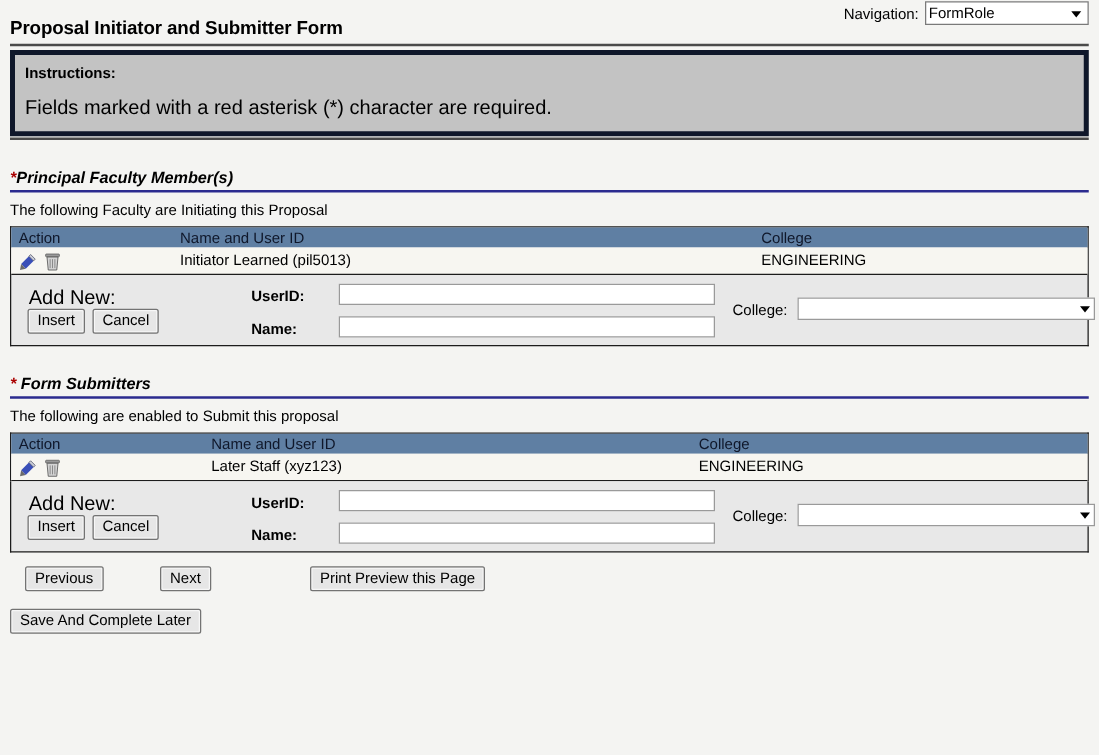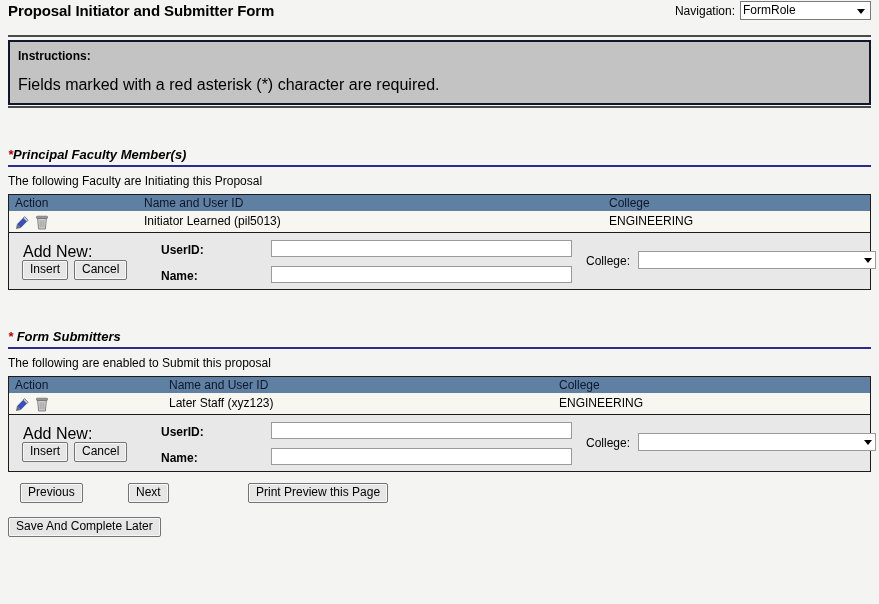--- a/index.html
+++ b/index.html
@@ -19,21 +19,21 @@
 
   
   .topbar {
     position: relative;
     height: 30px;
     padding: 0;
   }
   .page-title {
     position: absolute;
     left: 8px;
-    top: 2px;
+    top: 14px;
     font-size: 15px;
     font-weight: bold;
     letter-spacing: -0.1px;
     white-space: nowrap;
   }
   .nav-wrap {
     position: absolute;
     right: 8px;
     top: 1px;
     display: flex;
@@ -75,21 +75,21 @@
 
   
   .rule-top {
     margin: 5px 8px 0 8px;
     height: 2px;
     background: #4a4a4a;
   }
   .instructions {
     margin: 3px 8px 0 8px;
     background: #c3c3c3;
-    border: 2px solid #0f172a;
+    border: 4px solid #0f172a;
     padding: 7px 8px 9px 8px;
   }
   .instructions .ins-title {
     font-weight: bold;
     font-size: 12px;
     margin-bottom: 13px;
   }
   .instructions .ins-text {
     font-size: 16px;
   }
@@ -100,21 +100,21 @@
   }
 
   
   .section {
     margin: 0 8px;
   }
   .section-heading {
     font-size: 13px;
     font-weight: bold;
     font-style: italic;
-    margin-top: 39px;
+    margin-top: 22px;
     margin-bottom: 3px;
   }
   .section-heading .req {
     color: #aa0000;
     font-style: italic;
   }
   .section-rule {
     height: 2px;
     background: #2b2b8f;
     margin-bottom: 7px;
@@ -193,20 +193,21 @@
     padding: 2px 7px 3px 7px;
     color: #000;
     line-height: 13px;
     cursor: pointer;
     box-shadow: inset 0 0 0 1px #f7f7f7;
   }
   .fieldlabel {
     position: absolute;
     font-size: 12px;
     font-weight: bold;
+    margin-left: 40px;
   }
   .textinput {
     position: absolute;
     height: 15px;
     border: 1px solid #9a9a9a;
     background: #ffffff;
     font-family: "Liberation Sans", sans-serif;
     font-size: 12px;
     padding: 0 3px;
     box-sizing: content-box;

